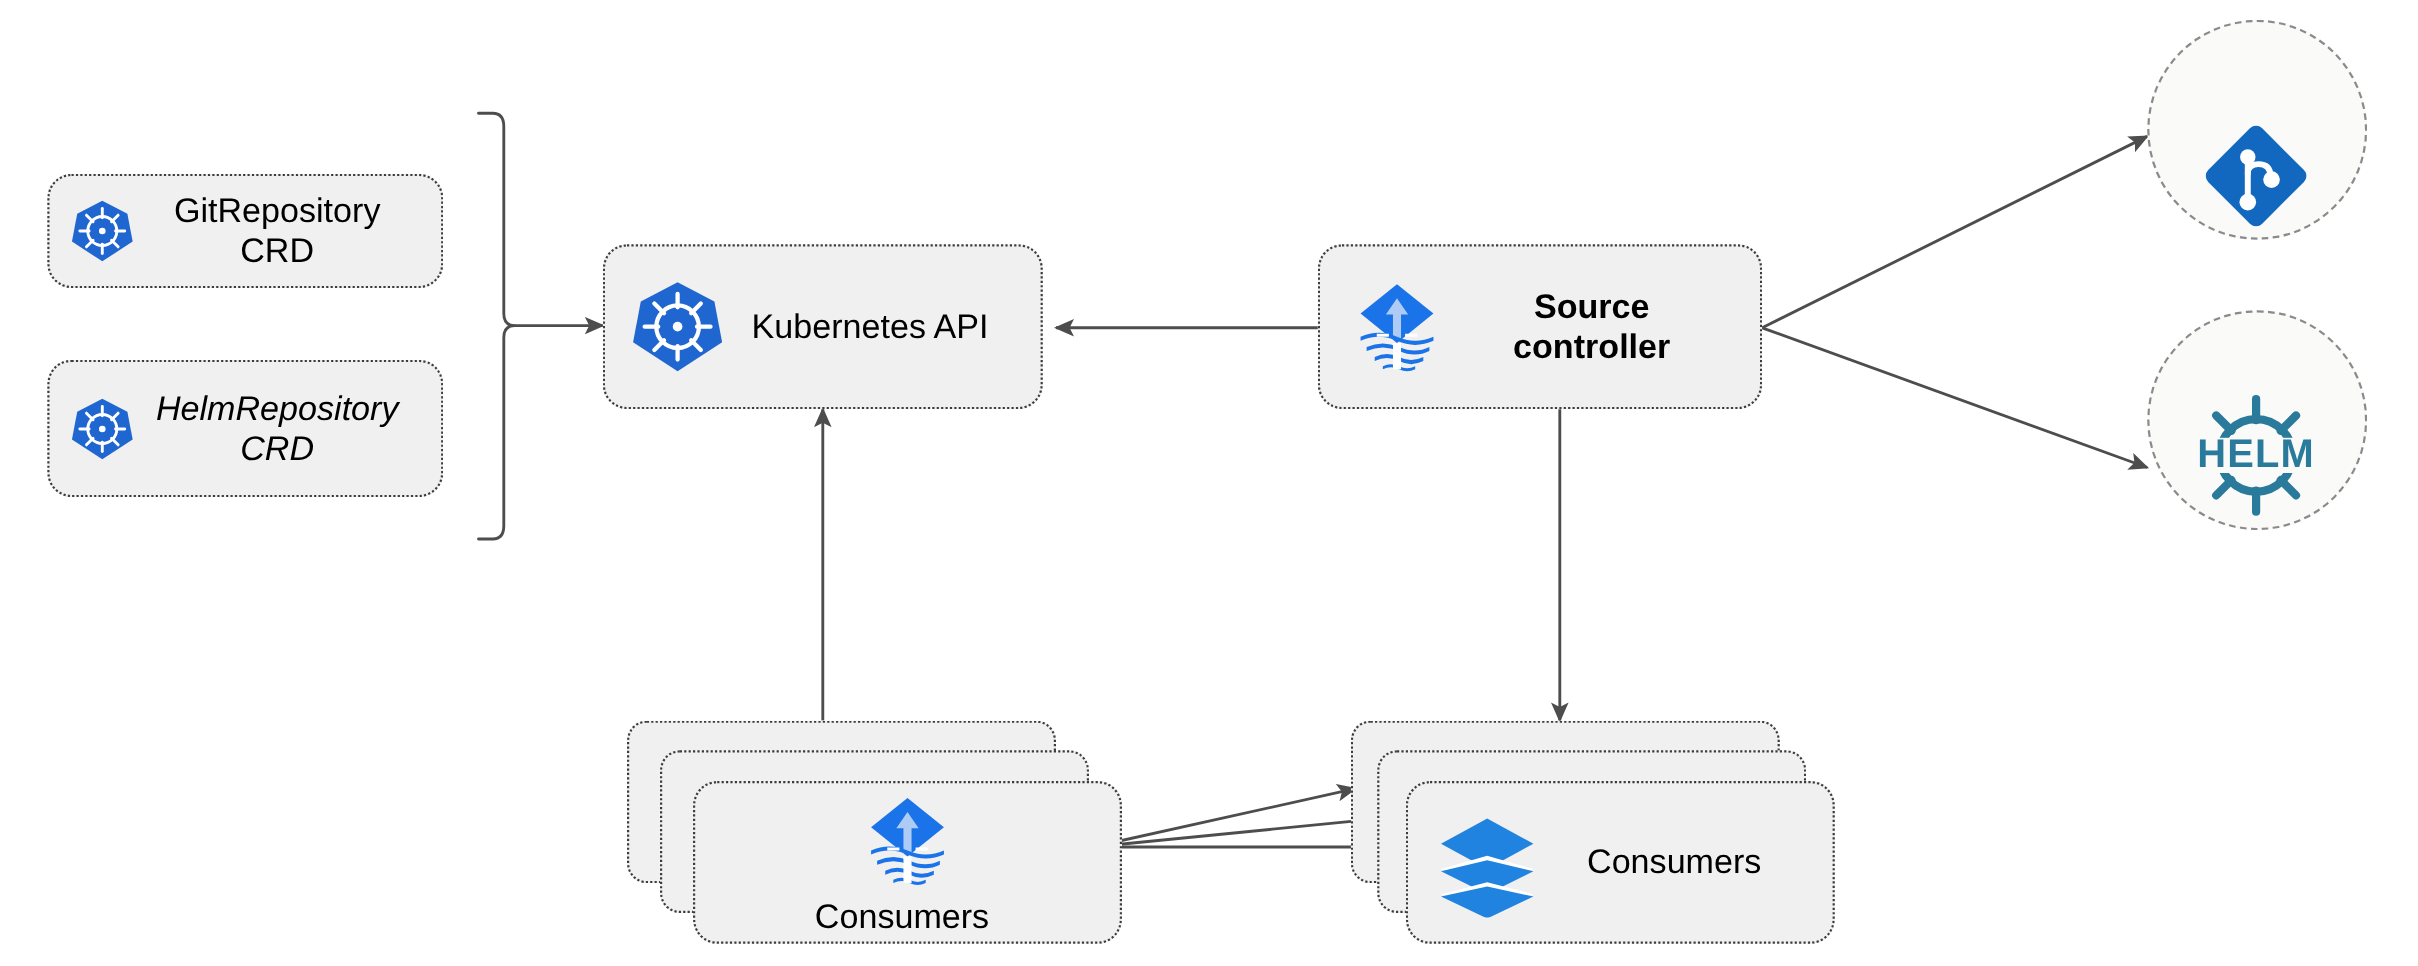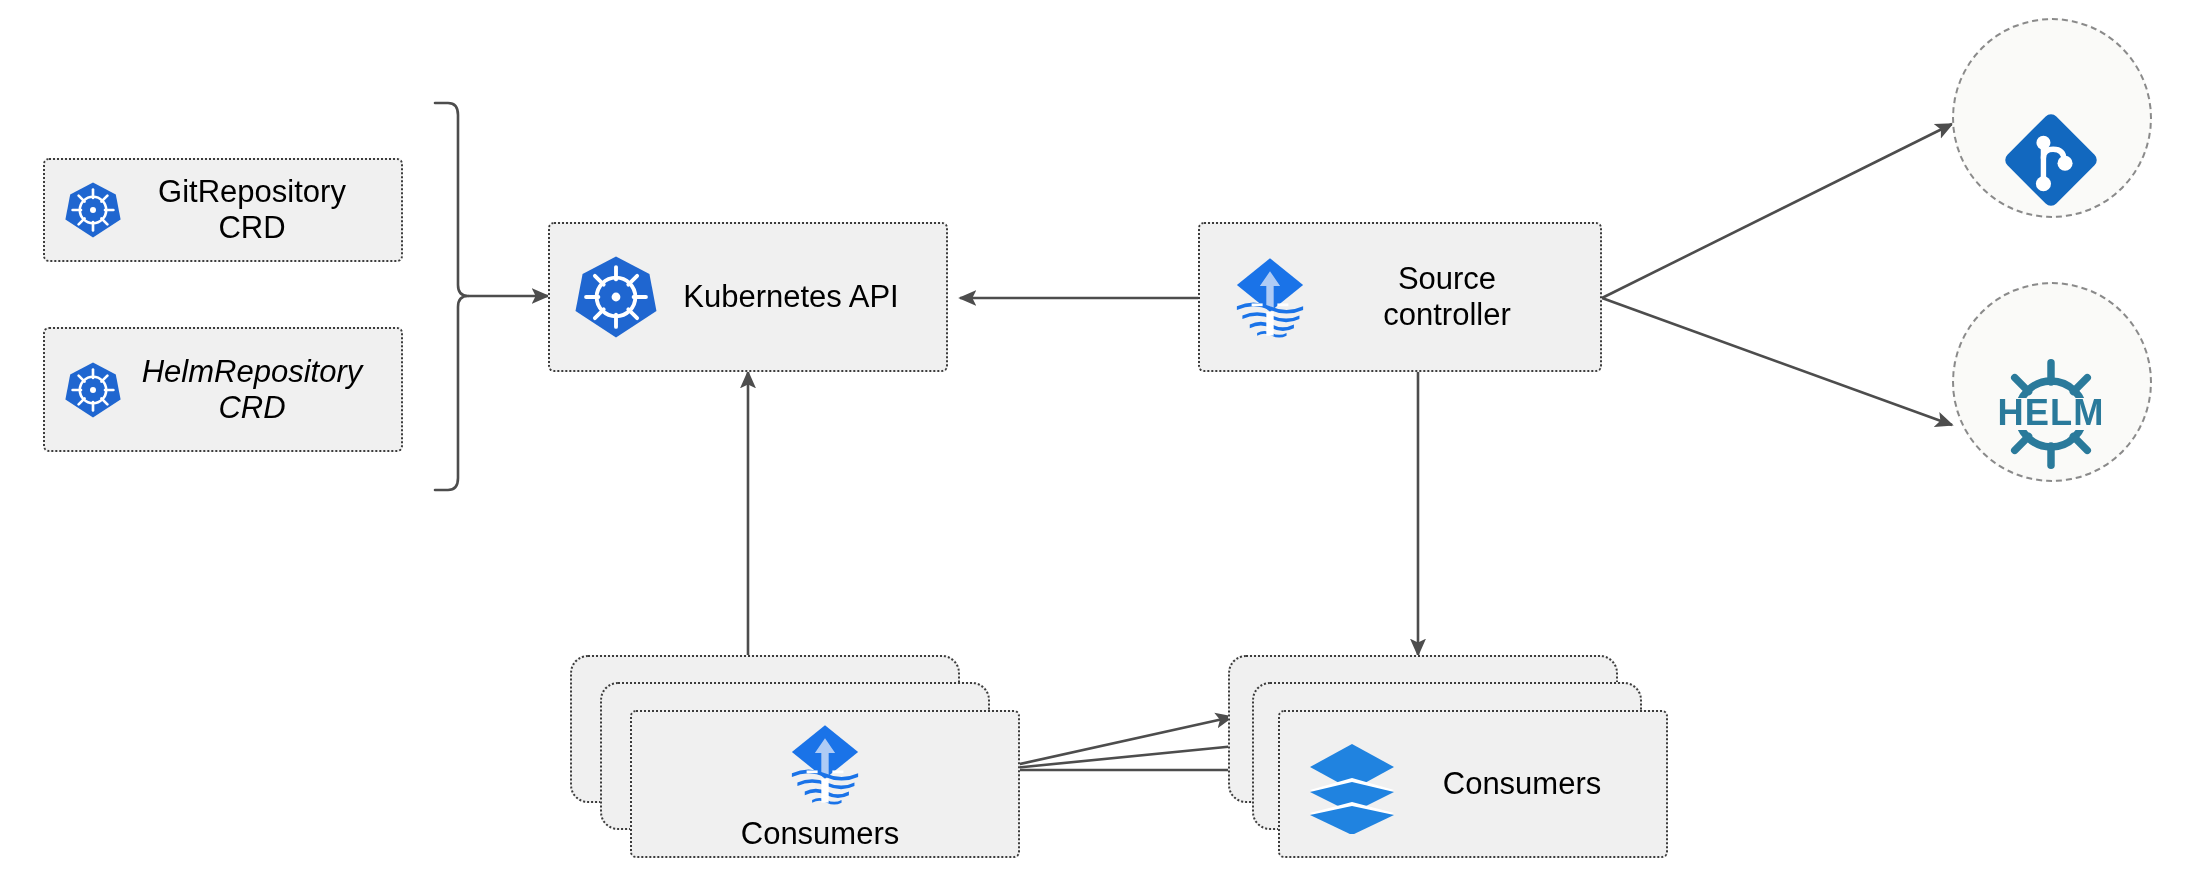--- a/index.html
+++ b/index.html
@@ -17,21 +17,21 @@
     height: 878px;
     background: #ffffff;
     overflow: hidden;
   }
   
   .card {
     position: absolute;
     box-sizing: border-box;
     background: #f0f0f0;
     border: 2px dotted #3c3c3c;
-    border-radius: 6px;
+    border-radius: 22px;
     display: flex;
     align-items: center;
     justify-content: flex-start;
   }
   .card .label {
     color: #000000;
     font-size: 31px;
     line-height: 1.16;
     text-align: center;
     white-space: pre-line;
@@ -179,21 +179,21 @@
           <line x1="64" y1="64" x2="74" y2="74"></line>
           <line x1="74" y1="26" x2="64" y2="36"></line>
           <line x1="36" y1="64" x2="26" y2="74"></line>
         </g>
         <circle cx="50" cy="50" r="5" fill="#ffffff"></circle>
       </svg>
     </span>
     <span class="label">Kubernetes API</span>
   </div>
 
-  <div class="card" style="left:1198px; top:222px; width:404px; height:150px; padding:0 18px;">
+  <div class="card" style="left:1198px; top:222px; width:404px; height:150px; padding:0 18px;font-weight:bold;">
     <span class="icon-slot" style="width:104px;height:104px;">
       <svg viewBox="0 0 100 100" width="92" height="92" aria-hidden="true">
         <polygon points="50,8 86,37 50,66 14,37" fill="#1a73e8"></polygon>
         <path d="M50 22 L61 38 L54 38 L54 62 L46 62 L46 38 L39 38 Z" fill="#aecbf5"></path>
         <g fill="#1a73e8">
           <path d="M14 60 Q32 52 50 60 Q68 68 86 60 L86 64 Q68 72 50 64 Q32 56 14 64 Z"></path>
           <path d="M20 70 Q36 63 52 70 Q68 77 82 70 L82 74 Q68 81 52 74 Q36 67 20 74 Z"></path>
           <path d="M28 80 Q40 74 52 80 Q64 86 76 80 L76 84 Q64 90 52 84 Q40 78 28 84 Z"></path>
           <path d="M36 89 Q44 85 52 89 Q60 93 68 89 L68 92 Q60 96 52 92 Q44 88 36 92 Z"></path>
         </g>

